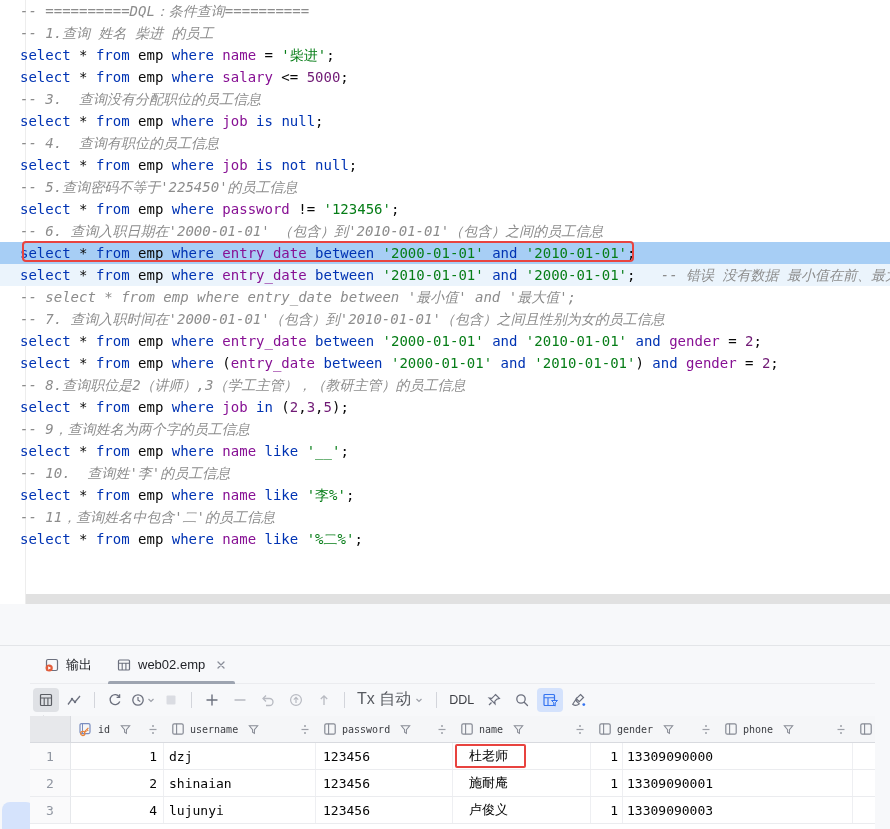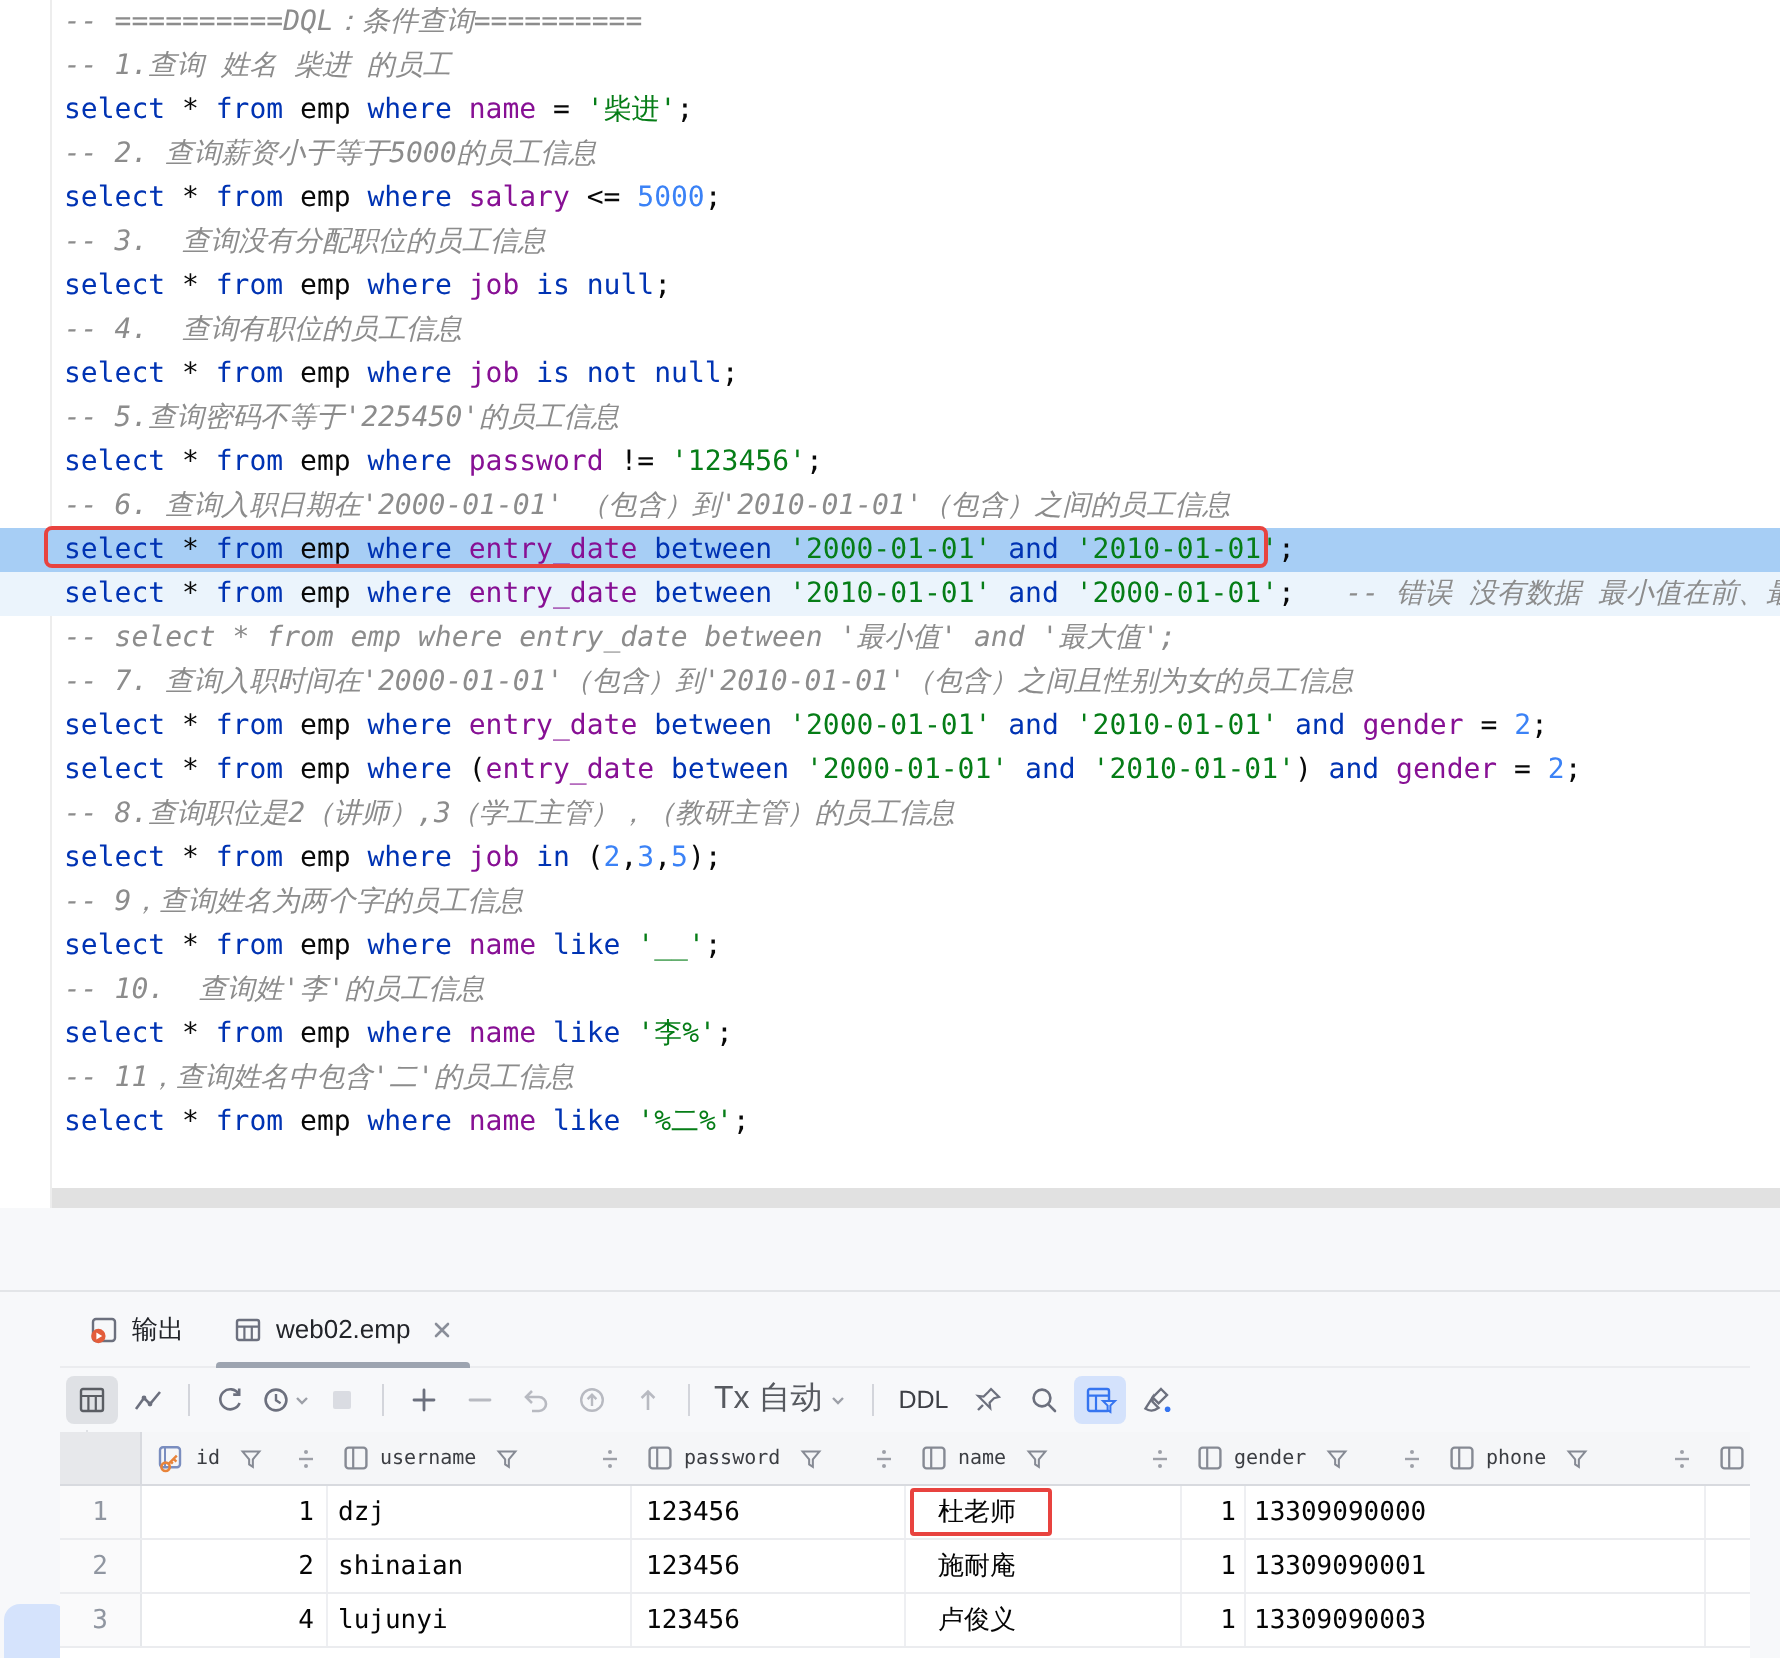--- a/index.html
+++ b/index.html
@@ -2,29 +2,29 @@
 <html><head>
 <meta charset="utf-8">
 <style>
   * { margin:0; padding:0; box-sizing:border-box; }
   body { background:#fff; font-family:"Liberation Sans", sans-serif; }
   .app { position:relative; width:890px; height:829px; background:#fff; overflow:hidden; }
 
   
   .editor { position:absolute; left:0; top:0; width:890px; height:604px; background:#fff; }
   .editor .gutter-sep { position:absolute; left:25px; top:0; width:1px; height:604px; background:#EDEDED; }
-  .code-line { position:relative; height:22px; line-height:22px; padding-left:32px;
+  .code-line { position:relative; height:22px; line-height:22px; padding-left:20px;
                font-family:"DejaVu Sans Mono", monospace; font-size:14px; white-space:pre; color:#080808; }
   .code-line.sel  { background:#A7CEF5; }
   .code-line.tint { background:#EBF4FC; }
   .tok-c { color:#8C8C8C; font-style:italic; }
   .tok-k { color:#0033B3; }
   .tok-i { color:#871094; }
   .tok-s { color:#067D17; }
-  .tok-n { color:#3b82f6; }
+  .tok-n { color:#701a75; }
   .tok-p { color:#080808; }
   .red-box { position:absolute; left:22px; top:-1px; width:612px; height:21px;
              border:2px solid #E8433F; border-radius:4px; pointer-events:none; }
   .editor-hbar { position:absolute; left:26px; top:594px; width:864px; height:10px; background:#E1E1E1; }
 
   
   .gap-band { position:absolute; left:0; top:604px; width:890px; height:41px; background:#F7F8FA; }
 
   
   .toolwindow { position:absolute; left:0; top:645px; width:890px; height:184px;
@@ -80,21 +80,20 @@
 <body>
 
 <div class="app">
 
   <div class="editor">
     <div class="gutter-sep"></div>
     <div id="code">
         <div class="code-line"><span class="tok-c">-- ==========DQL：条件查询==========</span></div>
         <div class="code-line"><span class="tok-c">-- 1.查询 姓名 柴进 的员工</span></div>
         <div class="code-line"><span class="tok-k">select</span><span class="tok-p"> * </span><span class="tok-k">from</span><span class="tok-p"> emp </span><span class="tok-k">where</span><span class="tok-p"> </span><span class="tok-i">name</span><span class="tok-p"> = </span><span class="tok-s">'柴进'</span><span class="tok-p">;</span></div>
-        <div class="code-line"><span class="tok-c">-- 2. 查询薪资小于等于5000的员工信息</span></div>
         <div class="code-line"><span class="tok-k">select</span><span class="tok-p"> * </span><span class="tok-k">from</span><span class="tok-p"> emp </span><span class="tok-k">where</span><span class="tok-p"> </span><span class="tok-i">salary</span><span class="tok-p"> &lt;= </span><span class="tok-n">5000</span><span class="tok-p">;</span></div>
         <div class="code-line"><span class="tok-c">-- 3.  查询没有分配职位的员工信息</span></div>
         <div class="code-line"><span class="tok-k">select</span><span class="tok-p"> * </span><span class="tok-k">from</span><span class="tok-p"> emp </span><span class="tok-k">where</span><span class="tok-p"> </span><span class="tok-i">job</span><span class="tok-p"> </span><span class="tok-k">is</span><span class="tok-p"> </span><span class="tok-k">null</span><span class="tok-p">;</span></div>
         <div class="code-line"><span class="tok-c">-- 4.  查询有职位的员工信息</span></div>
         <div class="code-line"><span class="tok-k">select</span><span class="tok-p"> * </span><span class="tok-k">from</span><span class="tok-p"> emp </span><span class="tok-k">where</span><span class="tok-p"> </span><span class="tok-i">job</span><span class="tok-p"> </span><span class="tok-k">is</span><span class="tok-p"> </span><span class="tok-k">not</span><span class="tok-p"> </span><span class="tok-k">null</span><span class="tok-p">;</span></div>
         <div class="code-line"><span class="tok-c">-- 5.查询密码不等于'225450'的员工信息</span></div>
         <div class="code-line"><span class="tok-k">select</span><span class="tok-p"> * </span><span class="tok-k">from</span><span class="tok-p"> emp </span><span class="tok-k">where</span><span class="tok-p"> </span><span class="tok-i">password</span><span class="tok-p"> != </span><span class="tok-s">'123456'</span><span class="tok-p">;</span></div>
         <div class="code-line"><span class="tok-c">-- 6. 查询入职日期在'2000-01-01' （包含）到'2010-01-01'（包含）之间的员工信息</span></div>
         <div class="code-line sel"><span class="tok-k">select</span><span class="tok-p"> * </span><span class="tok-k">from</span><span class="tok-p"> emp </span><span class="tok-k">where</span><span class="tok-p"> </span><span class="tok-i">entry_date</span><span class="tok-p"> </span><span class="tok-k">between</span><span class="tok-p"> </span><span class="tok-s">'2000-01-01'</span><span class="tok-p"> </span><span class="tok-k">and</span><span class="tok-p"> </span><span class="tok-s">'2010-01-01'</span><span class="tok-p">;</span><div class="red-box"></div></div>
         <div class="code-line tint"><span class="tok-k">select</span><span class="tok-p"> * </span><span class="tok-k">from</span><span class="tok-p"> emp </span><span class="tok-k">where</span><span class="tok-p"> </span><span class="tok-i">entry_date</span><span class="tok-p"> </span><span class="tok-k">between</span><span class="tok-p"> </span><span class="tok-s">'2010-01-01'</span><span class="tok-p"> </span><span class="tok-k">and</span><span class="tok-p"> </span><span class="tok-s">'2000-01-01'</span><span class="tok-p">;</span><span class="tok-p">   </span><span class="tok-c">-- 错误 没有数据 最小值在前、最大值在后</span></div>

